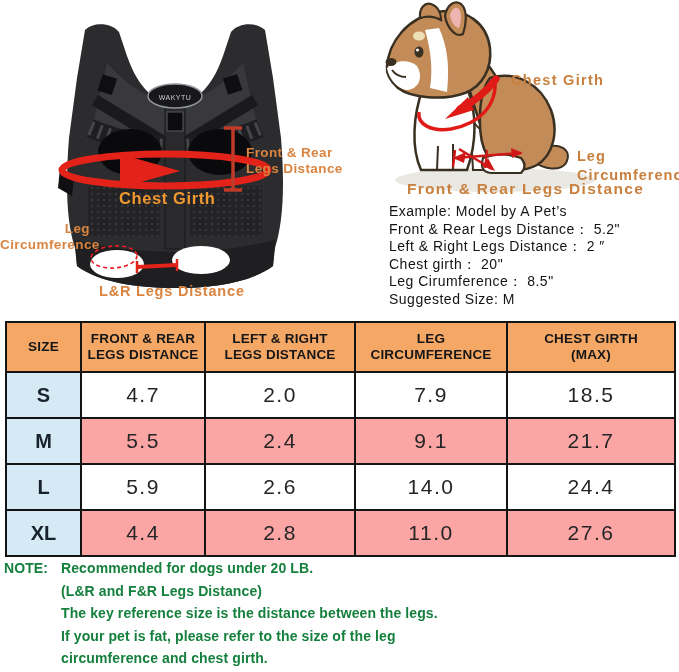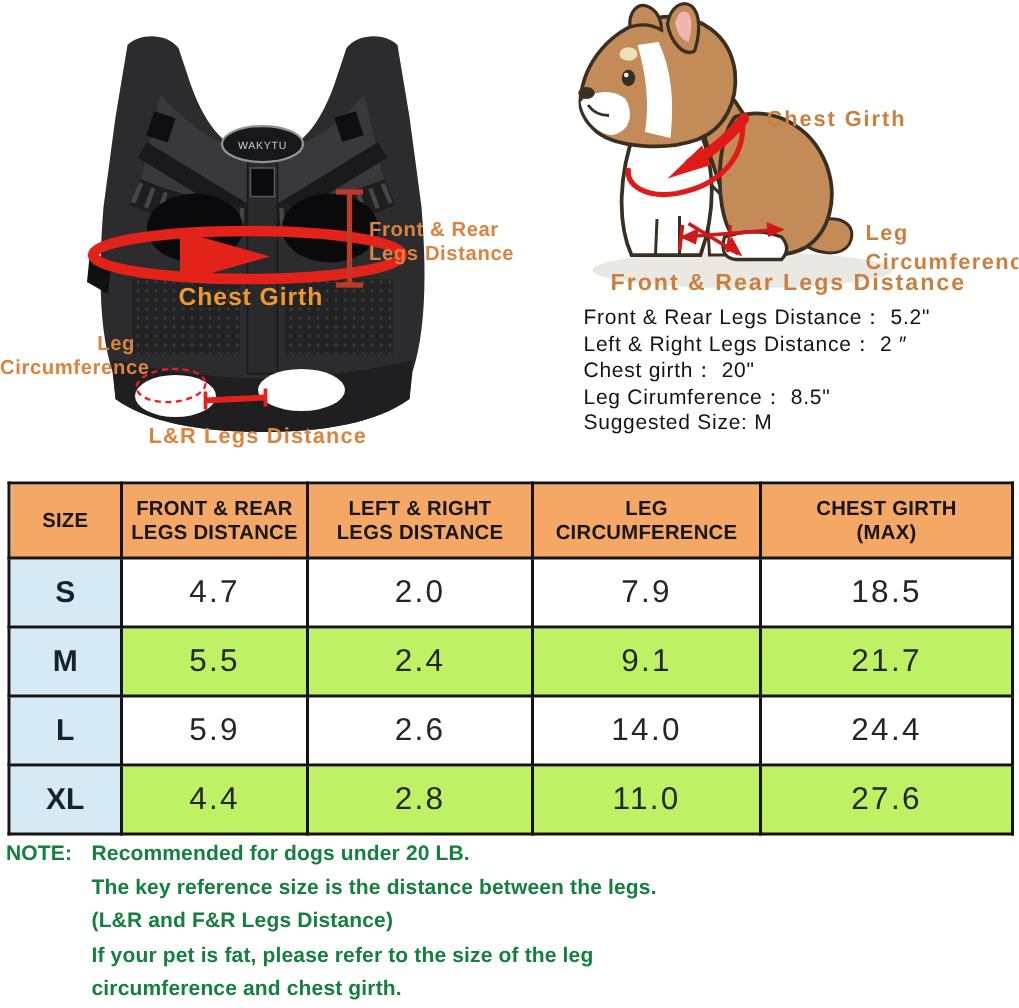--- a/index.html
+++ b/index.html
@@ -39,21 +39,21 @@
     background:#F5A765; color:#161616; font-size:13.5px; line-height:16px;
     font-weight:700; height:50px; letter-spacing:0.2px;
   }
   #size-table td { height:46px; }
   #size-table td.size-cell {
     background:#D6EAF5; font-size:20px; font-weight:700; color:#17222C;
   }
   #size-table td.val-cell {
     font-size:21px; color:#252525; letter-spacing:1.5px; background:#FFFFFF;
   }
-  #size-table tr.alt td.val-cell { background:#bef264; }
+  #size-table tr.alt td.val-cell { background:#fca5a5; }
 
   
   #note-block {
     left:4px; top:557px; width:672px; color:#15803d; font-weight:700;
     font-size:14px; line-height:22.5px; position:absolute;
     padding-left:57px; letter-spacing:0.1px;
   }
   #note-prefix { position:absolute; left:0; top:0; }
 </style>
 </head>
@@ -182,20 +182,21 @@
       <line x1="112" y1="150" x2="110" y2="168" stroke="#D01818" stroke-width="2"></line>
     </g>
   </svg>
 
   <div class="abs lbl lbl-dog" style="left:511px;top:72px;font-size:14.5px">Chest Girth</div>
   <div class="abs lbl lbl-dog pre" style="left:577px;top:147px;font-size:14.5px;line-height:19px;letter-spacing:1px">Leg
 Circumference</div>
   <div class="abs lbl lbl-dog" style="left:407px;top:181px;font-size:15.5px">Front &amp; Rear Legs Distance</div>
 
   <div class="abs" id="example-block">
+    <div class="ex-line">Example: Model by A Pet’s</div>
     <div class="ex-line">Front &amp; Rear Legs Distance：  5.2"</div>
     <div class="ex-line">Left &amp; Right Legs Distance：  2 ″</div>
     <div class="ex-line">Chest girth：  20"</div>
     <div class="ex-line">Leg Cirumference：  8.5"</div>
     <div class="ex-line">Suggested Size: M</div>
   </div>
 
   <div class="abs" id="size-table-wrap">
     <table id="size-table">
       <colgroup>
@@ -247,19 +248,19 @@
           <td class="val-cell">11.0</td>
           <td class="val-cell">27.6</td>
         </tr>
       </tbody>
     </table>
   </div>
 
   <div id="note-block">
     <span id="note-prefix">NOTE:</span>
     <div>Recommended for dogs under 20 LB.</div>
+    <div>(L&amp;R and  F&amp;R Legs Distance)</div>
     <div>The key reference size is the distance between the legs.</div>
-    <div>(L&amp;R and  F&amp;R Legs Distance)</div>
     <div>If your pet is fat, please refer to the size of the leg</div>
     <div>circumference and chest girth.</div>
   </div>
 
 </div>
 
 </body></html>

